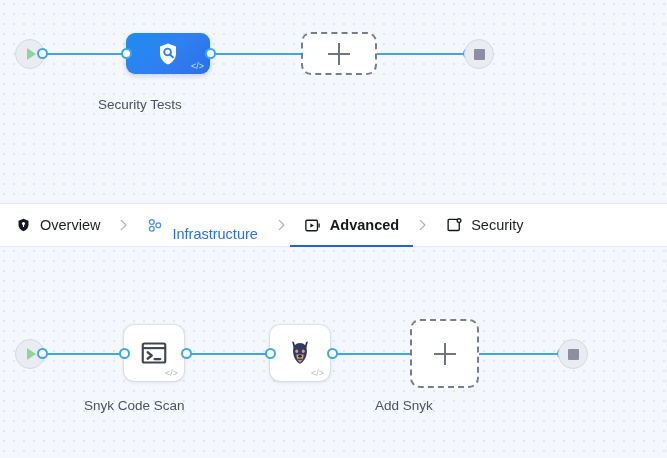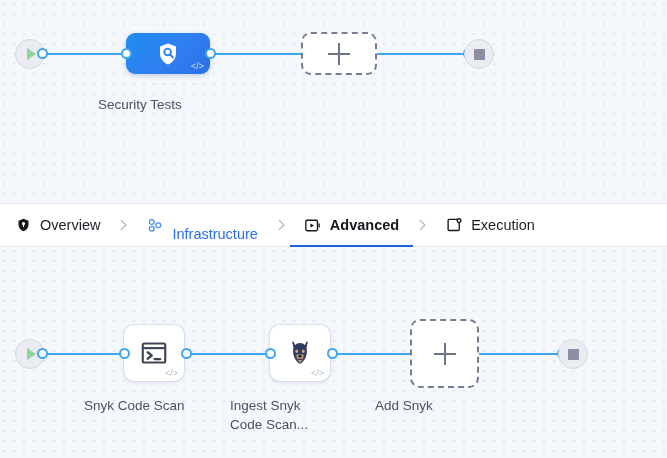--- a/index.html
+++ b/index.html
@@ -199,21 +199,21 @@
         </svg>
     </span>
 
     <div class="tab">
       <span class="tab-ico">
         <svg width="17" height="17" viewBox="0 0 24 24" fill="none" stroke="#15181d" stroke-width="1.9" stroke-linecap="round">
           <path d="M15.5 3.4H4.4A1.4 1.4 0 0 0 3 4.8v12.9a1.4 1.4 0 0 0 1.4 1.4h12.9a1.4 1.4 0 0 0 1.4-1.4V8.6"></path>
           <circle cx="18.4" cy="5.1" r="2.6"></circle>
         </svg>
       </span>
-      <span class="tab-label">Execution</span>
+      <span class="tab-label">Security</span>
     </div>
   </div>
 
   <div class="canvas canvas-bottom">
 
     <div class="edge" style="left:40px;top:106px;width:88px;"></div>
     <div class="edge" style="left:184px;top:106px;width:90px;"></div>
     <div class="edge" style="left:330px;top:106px;width:80px;"></div>
     <div class="edge" style="left:479px;top:106px;width:84px;"></div>
 
@@ -243,22 +243,20 @@
         <path d="M12.1 17.7h7.8c0 3.5-1.5 6.9-3.9 8.6-2.4-1.7-3.9-5.1-3.9-8.6z" fill="#caa07a"></path>
         <ellipse cx="12.5" cy="14.2" rx="1.5" ry="1.9" fill="#cfa87f"></ellipse>
         <ellipse cx="19.5" cy="14.2" rx="1.5" ry="1.9" fill="#cfa87f"></ellipse>
         <ellipse cx="16" cy="19.4" rx="1.9" ry="1.3" fill="#1d2038"></ellipse>
         <path d="M14 22.6h4" stroke="#1d2038" stroke-width="1.1" stroke-linecap="round" fill="none"></path>
       </svg>
       <span class="code-glyph on-white">&lt;/&gt;</span>
     </div>
     <div class="port" style="left:265px;top:101px;"></div>
     <div class="port" style="left:327px;top:101px;"></div>
-    <div class="nlabel" style="left:230px;top:149px;width:140px;">Ingest Snyk
-Code Scan...</div>
 
     <div class="add-box" style="left:410px;top:72px;width:69px;height:69px;">
       <div class="plus"></div>
     </div>
     <div class="nlabel" style="left:375px;top:149px;width:140px;">Add Snyk</div>
 
     <div class="port" style="left:557px;top:101px;"></div>
     <div class="endnode" style="left:558px;top:92px;">
       <div class="stop-sq"></div>
     </div>

